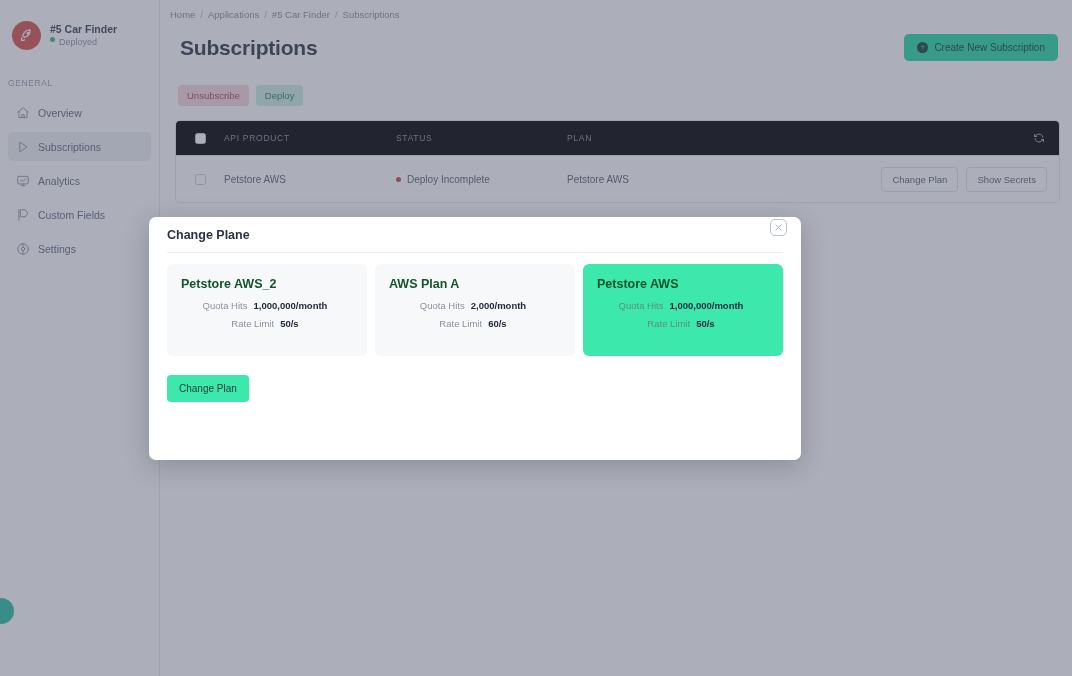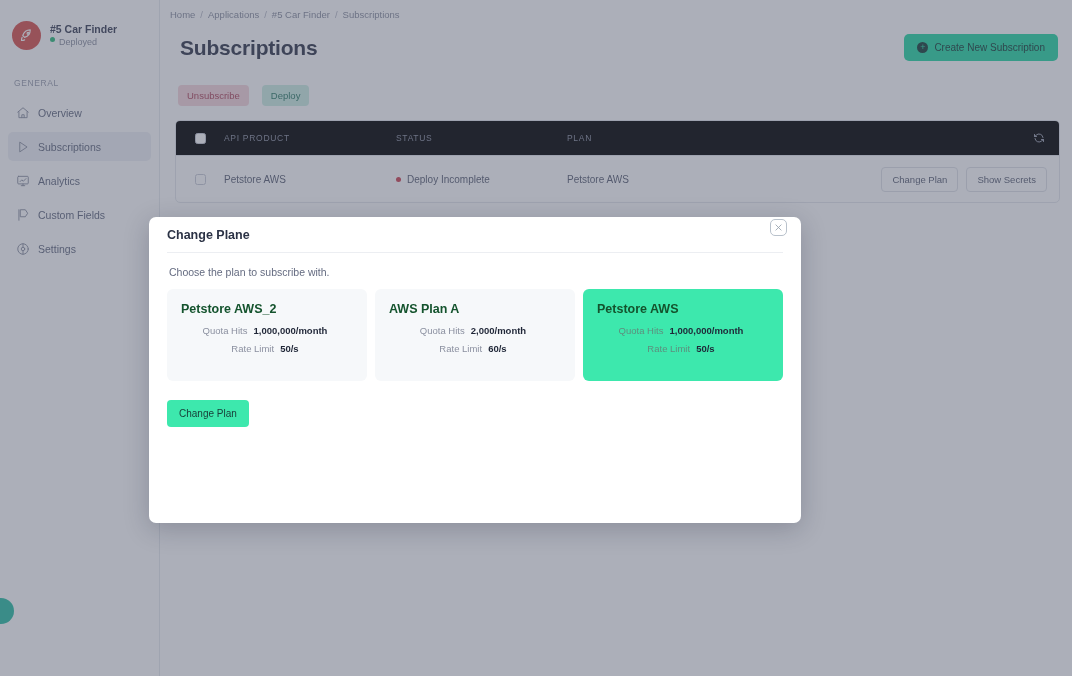--- a/index.html
+++ b/index.html
@@ -59,21 +59,21 @@
   .status-dot {
     width: 5px; height: 5px; border-radius: 50%;
     background: #2fbd7d;
     display: inline-block;
   }
 
   .nav-section-label {
     font-size: 8.5px;
     letter-spacing: 0.6px;
     color: #9ba0af;
-    padding: 0 0 0 14px;
+    padding: 0 0 0 8px;
     margin-top: 24px;
     margin-bottom: 10px;
     font-weight: normal;
   }
 
   .nav-item {
     display: flex;
     align-items: center;
     gap: 8px;
     height: 29px;
@@ -142,21 +142,21 @@
     width: 11px; height: 11px;
     border-radius: 50%;
     background: #19403a;
     color: #29d8a4;
     display: flex; align-items: center; justify-content: center;
     font-size: 9px; line-height: 1;
     flex: 0 0 11px;
   }
 
   .chips {
-    display: flex; gap: 13px;
+    display: flex; gap: 7px;
     padding: 24px 0 0 18px;
   }
   .chip {
     font-size: 9.5px;
     padding: 5px 9px;
     border-radius: 4px;
     cursor: pointer;
     white-space: nowrap;
   }
   .chip-unsub { background: #f6d6dc; color: #b0495e; }
@@ -234,21 +234,21 @@
   
   .overlay {
     position: absolute;
     inset: 0;
     background: rgba(74, 80, 102, 0.46);
     z-index: 50;
   }
   .modal {
     position: absolute;
     left: 149px; top: 217px;
-    width: 652px; height: 306px;
+    width: 652px; height: 243px;
     background: #ffffff;
     border-radius: 7px;
     box-shadow: 0 6px 26px rgba(20,25,45,0.22);
     z-index: 60;
     padding: 0 18px;
   }
   .modal-head {
     height: 36px;
     display: flex;
     align-items: center;
@@ -481,21 +481,20 @@
 
     <div class="modal-head">
       <div class="modal-title">Change Plane</div>
       <button class="modal-close">
         <svg viewBox="0 0 24 24" fill="none" stroke="currentColor" stroke-width="2.2" stroke-linecap="round">
             <path d="M5 5l14 14M19 5L5 19"></path>
           </svg>
       </button>
     </div>
 
-    <div class="modal-sub">Choose the plan to subscribe with.</div>
 
     <div class="plans">
 
       <div class="plan-card">
         <div class="plan-name">Petstore AWS_2</div>
         <div class="plan-row">
           <span class="plan-k">Quota Hits</span>
           <span class="plan-v">1,000,000/month</span>
         </div>
         <div class="plan-row">

